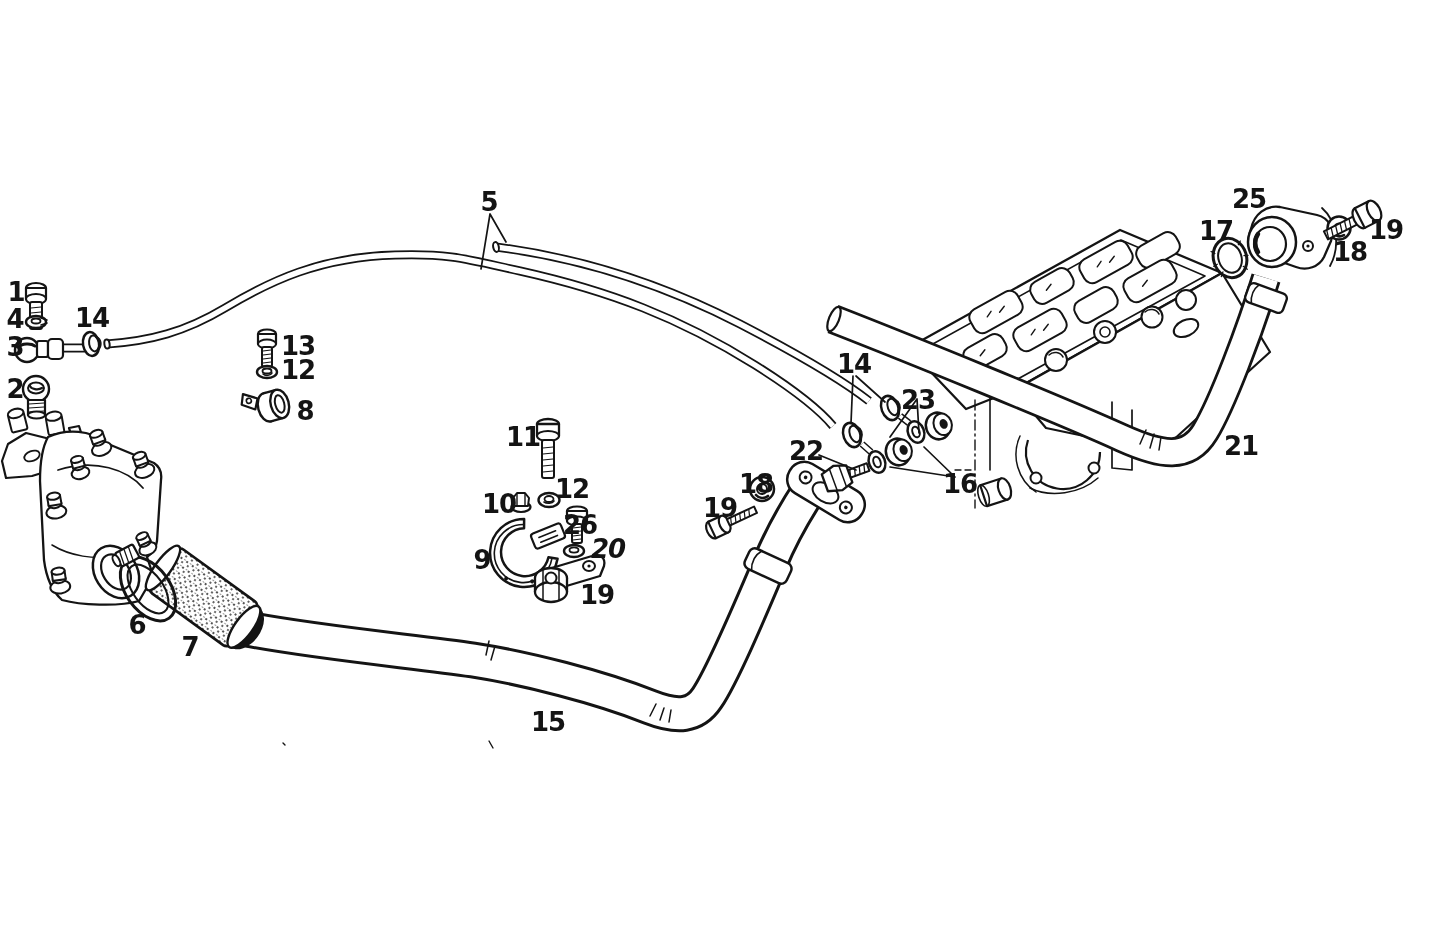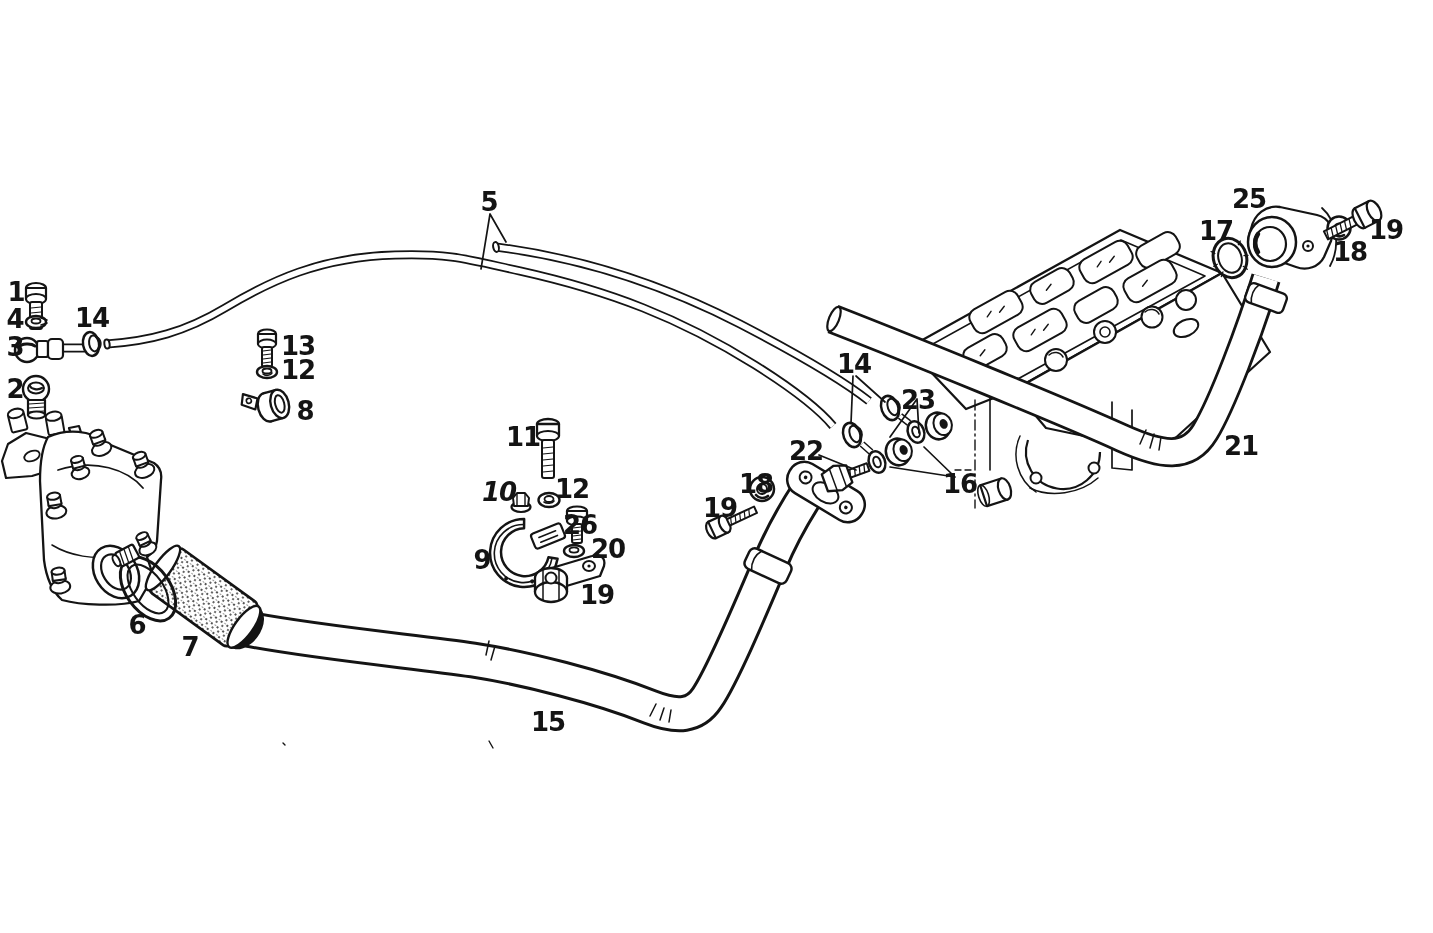--- a/index.html
+++ b/index.html
@@ -433,24 +433,24 @@
       <div class="callout" style="left: 16px; top: 292px;">1</div>
       <div class="callout" style="left: 15px; top: 319px;">4</div>
       <div class="callout" style="left: 15px; top: 347px;">3</div>
       <div class="callout" style="left: 15px; top: 389px;">2</div>
       <div class="callout" style="left: 92px; top: 318px;">14</div>
       <div class="callout" style="left: 298px; top: 346px;">13</div>
       <div class="callout" style="left: 298px; top: 370px;">12</div>
       <div class="callout" style="left: 305px; top: 411px;">8</div>
       <div class="callout" style="left: 489px; top: 202px;">5</div>
       <div class="callout" style="left: 523px; top: 437px; text-align: right;">11</div>
-      <div class="callout" style="left: 499px; top: 492px; font-style: italic;">10</div>
+      <div class="callout" style="left: 499px; top: 504px;">10</div>
       <div class="callout" style="left: 572px; top: 489px;">12</div>
       <div class="callout" style="left: 580px; top: 525px;">26</div>
-      <div class="callout" style="left: 608px; top: 549px;">20</div>
+      <div class="callout" style="left: 608px; top: 549px; font-style: italic;">20</div>
       <div class="callout" style="left: 482px; top: 560px;">9</div>
       <div class="callout" style="left: 597px; top: 595px;">19</div>
       <div class="callout" style="left: 137px; top: 625px;">6</div>
       <div class="callout" style="left: 190px; top: 647px;">7</div>
       <div class="callout" style="left: 548px; top: 722px;">15</div>
       <div class="callout" style="left: 806px; top: 451px;">22</div>
       <div class="callout" style="left: 756px; top: 484px;">18</div>
       <div class="callout" style="left: 720px; top: 508px;">19</div>
       <div class="callout" style="left: 854px; top: 364px;">14</div>
       <div class="callout" style="left: 918px; top: 400px;">23</div>

